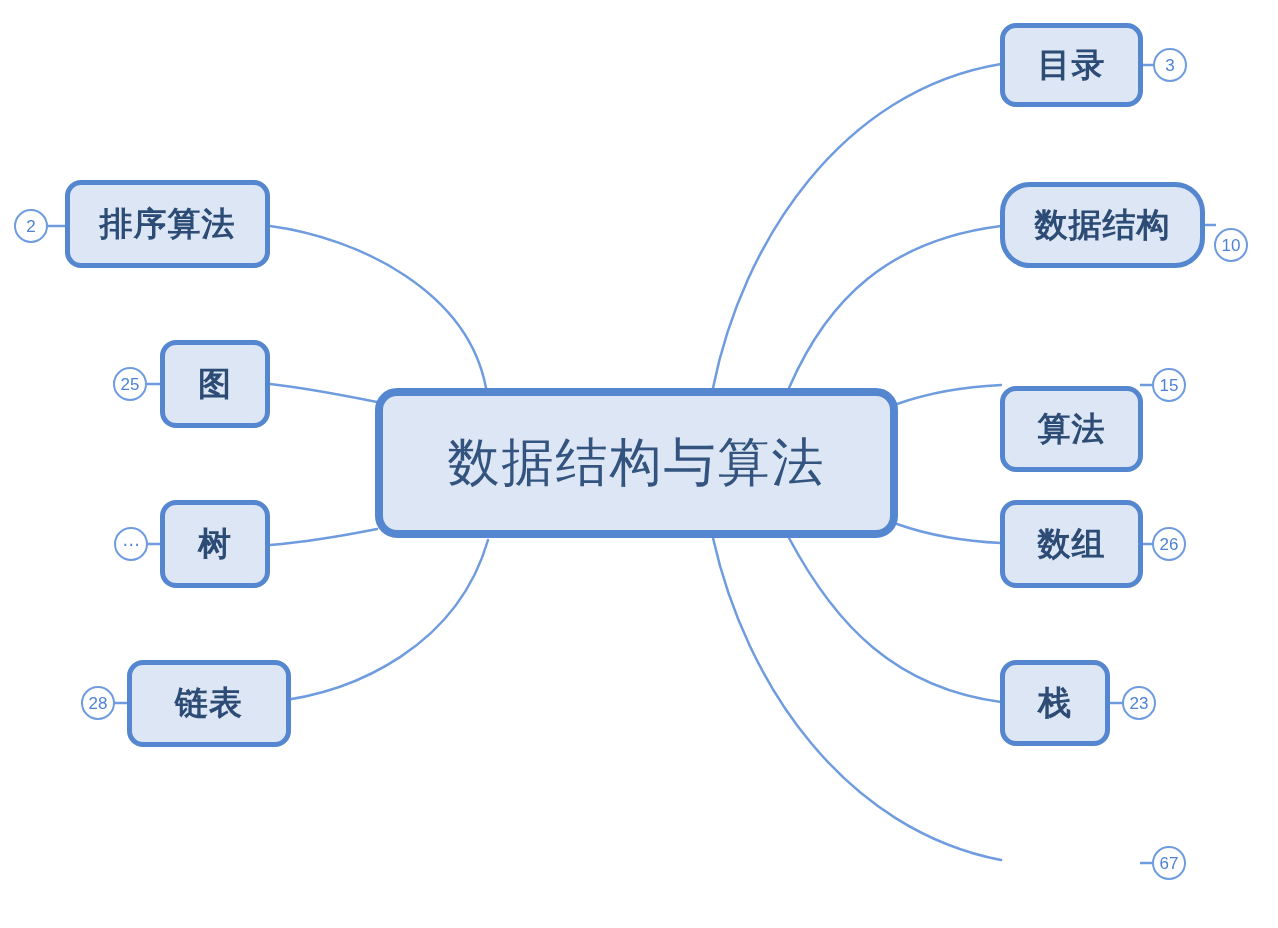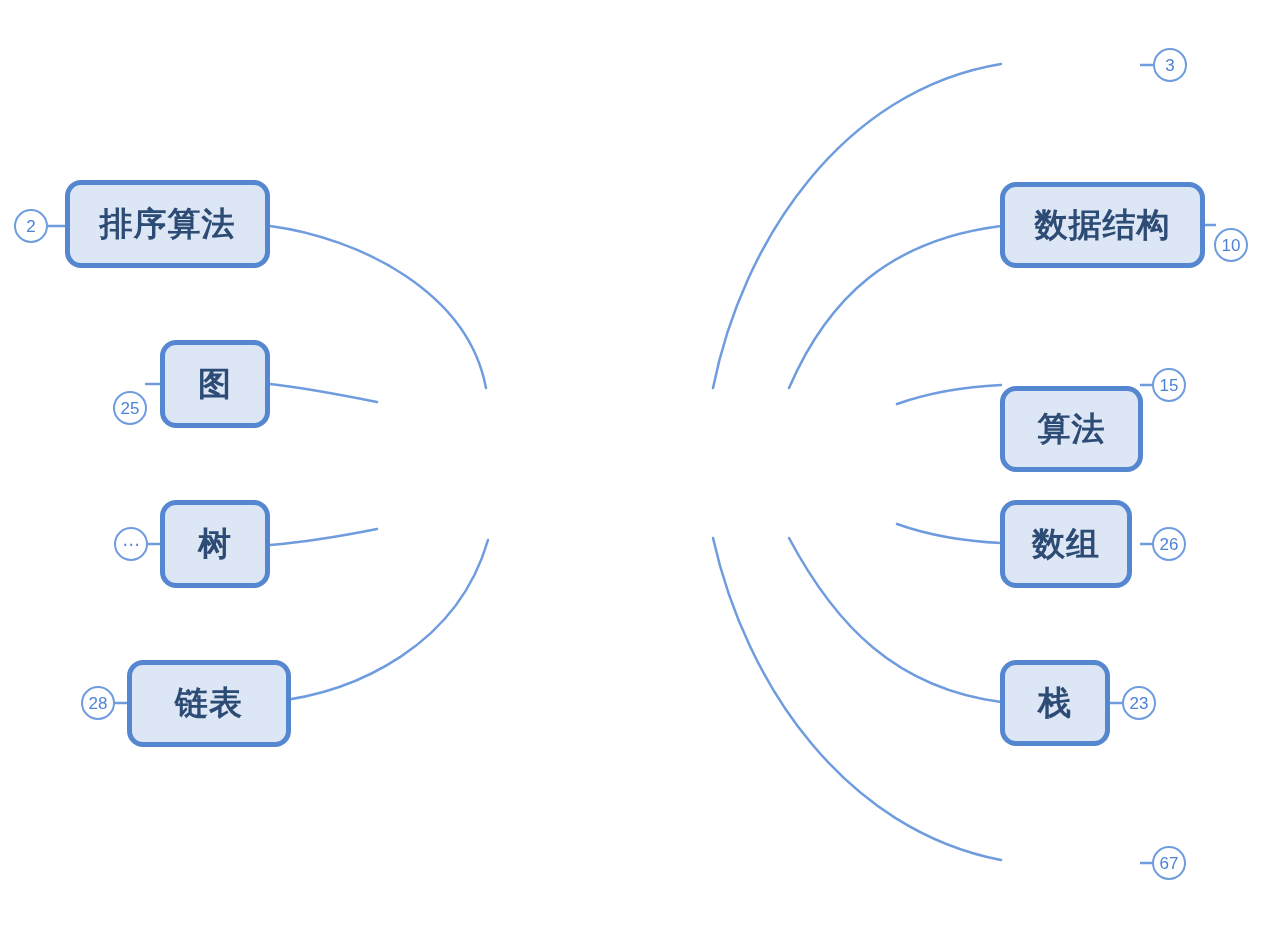--- a/index.html
+++ b/index.html
@@ -82,54 +82,60 @@
       <line x1="46" x2="68" y1="226" y2="226" stroke="#6f9cdf" stroke-width="2.5"></line>
       <line x1="1202" x2="1216" y1="225" y2="225" stroke="#6f9cdf" stroke-width="2.5"></line>
       <line x1="145" x2="163" y1="384" y2="384" stroke="#6f9cdf" stroke-width="2.5"></line>
       <line x1="1140" x2="1154" y1="385" y2="385" stroke="#6f9cdf" stroke-width="2.5"></line>
       <line x1="146" x2="163" y1="544" y2="544" stroke="#6f9cdf" stroke-width="2.5"></line>
       <line x1="1140" x2="1154" y1="544" y2="544" stroke="#6f9cdf" stroke-width="2.5"></line>
       <line x1="113" x2="130" y1="703" y2="703" stroke="#6f9cdf" stroke-width="2.5"></line>
       <line x1="1107" x2="1124" y1="703" y2="703" stroke="#6f9cdf" stroke-width="2.5"></line>
       <line x1="1140" x2="1154" y1="863" y2="863" stroke="#6f9cdf" stroke-width="2.5"></line>
     </svg>
+  <div class="node root" id="root-node" style="left: 375px; top: 388px; width: 523px; height: 150px;">
+    <span>数据结构与算法</span>
+  </div>
+<div class="node" style="left: 1000px; top: 23px; width: 143px; height: 84px;">
+      <span>目录</span>
+    </div>
     <div class="badge" style="left: 1153px; top: 48px;">
       <span>3</span>
     </div>
     <div class="node" style="left: 65px; top: 180px; width: 205px; height: 88px;">
       <span>排序算法</span>
     </div>
     <div class="badge" style="left: 14px; top: 209px;">
       <span>2</span>
     </div>
-    <div class="node" style="left: 1000px; top: 182px; width: 205px; height: 86px;">
+    <div class="node" style="left: 1000px; top: 182px; width: 205px; height: 86px; border-radius: 30px;">
       <span>数据结构</span>
     </div>
     <div class="badge" style="left: 1214px; top: 208px; margin-top: 20px;">
       <span>10</span>
     </div>
     <div class="node" style="left: 160px; top: 340px; width: 110px; height: 88px;">
       <span>图</span>
     </div>
-    <div class="badge" style="left: 113px; top: 367px; margin-top: 24px;">
+    <div class="badge" style="left: 113px; top: 367px;">
       <span>25</span>
     </div>
     <div class="node" style="left: 1000px; top: 342px; width: 143px; height: 86px; margin-top: 44px;">
       <span>算法</span>
     </div>
     <div class="badge" style="left: 1152px; top: 368px;">
       <span>15</span>
     </div>
     <div class="node" style="left: 160px; top: 500px; width: 110px; height: 88px;">
       <span>树</span>
     </div>
     <div class="badge" style="left: 114px; top: 527px;">
       <span>⋯</span>
     </div>
-    <div class="node" style="left: 1000px; top: 500px; width: 132px; height: 88px;">
+    <div class="node" style="left: 1000px; top: 500px; width: 143px; height: 88px;">
       <span>数组</span>
     </div>
     <div class="badge" style="left: 1152px; top: 527px;">
       <span>26</span>
     </div>
     <div class="node" style="left: 127px; top: 660px; width: 164px; height: 87px;">
       <span>链表</span>
     </div>
     <div class="badge" style="left: 81px; top: 686px;">
       <span>28</span>

